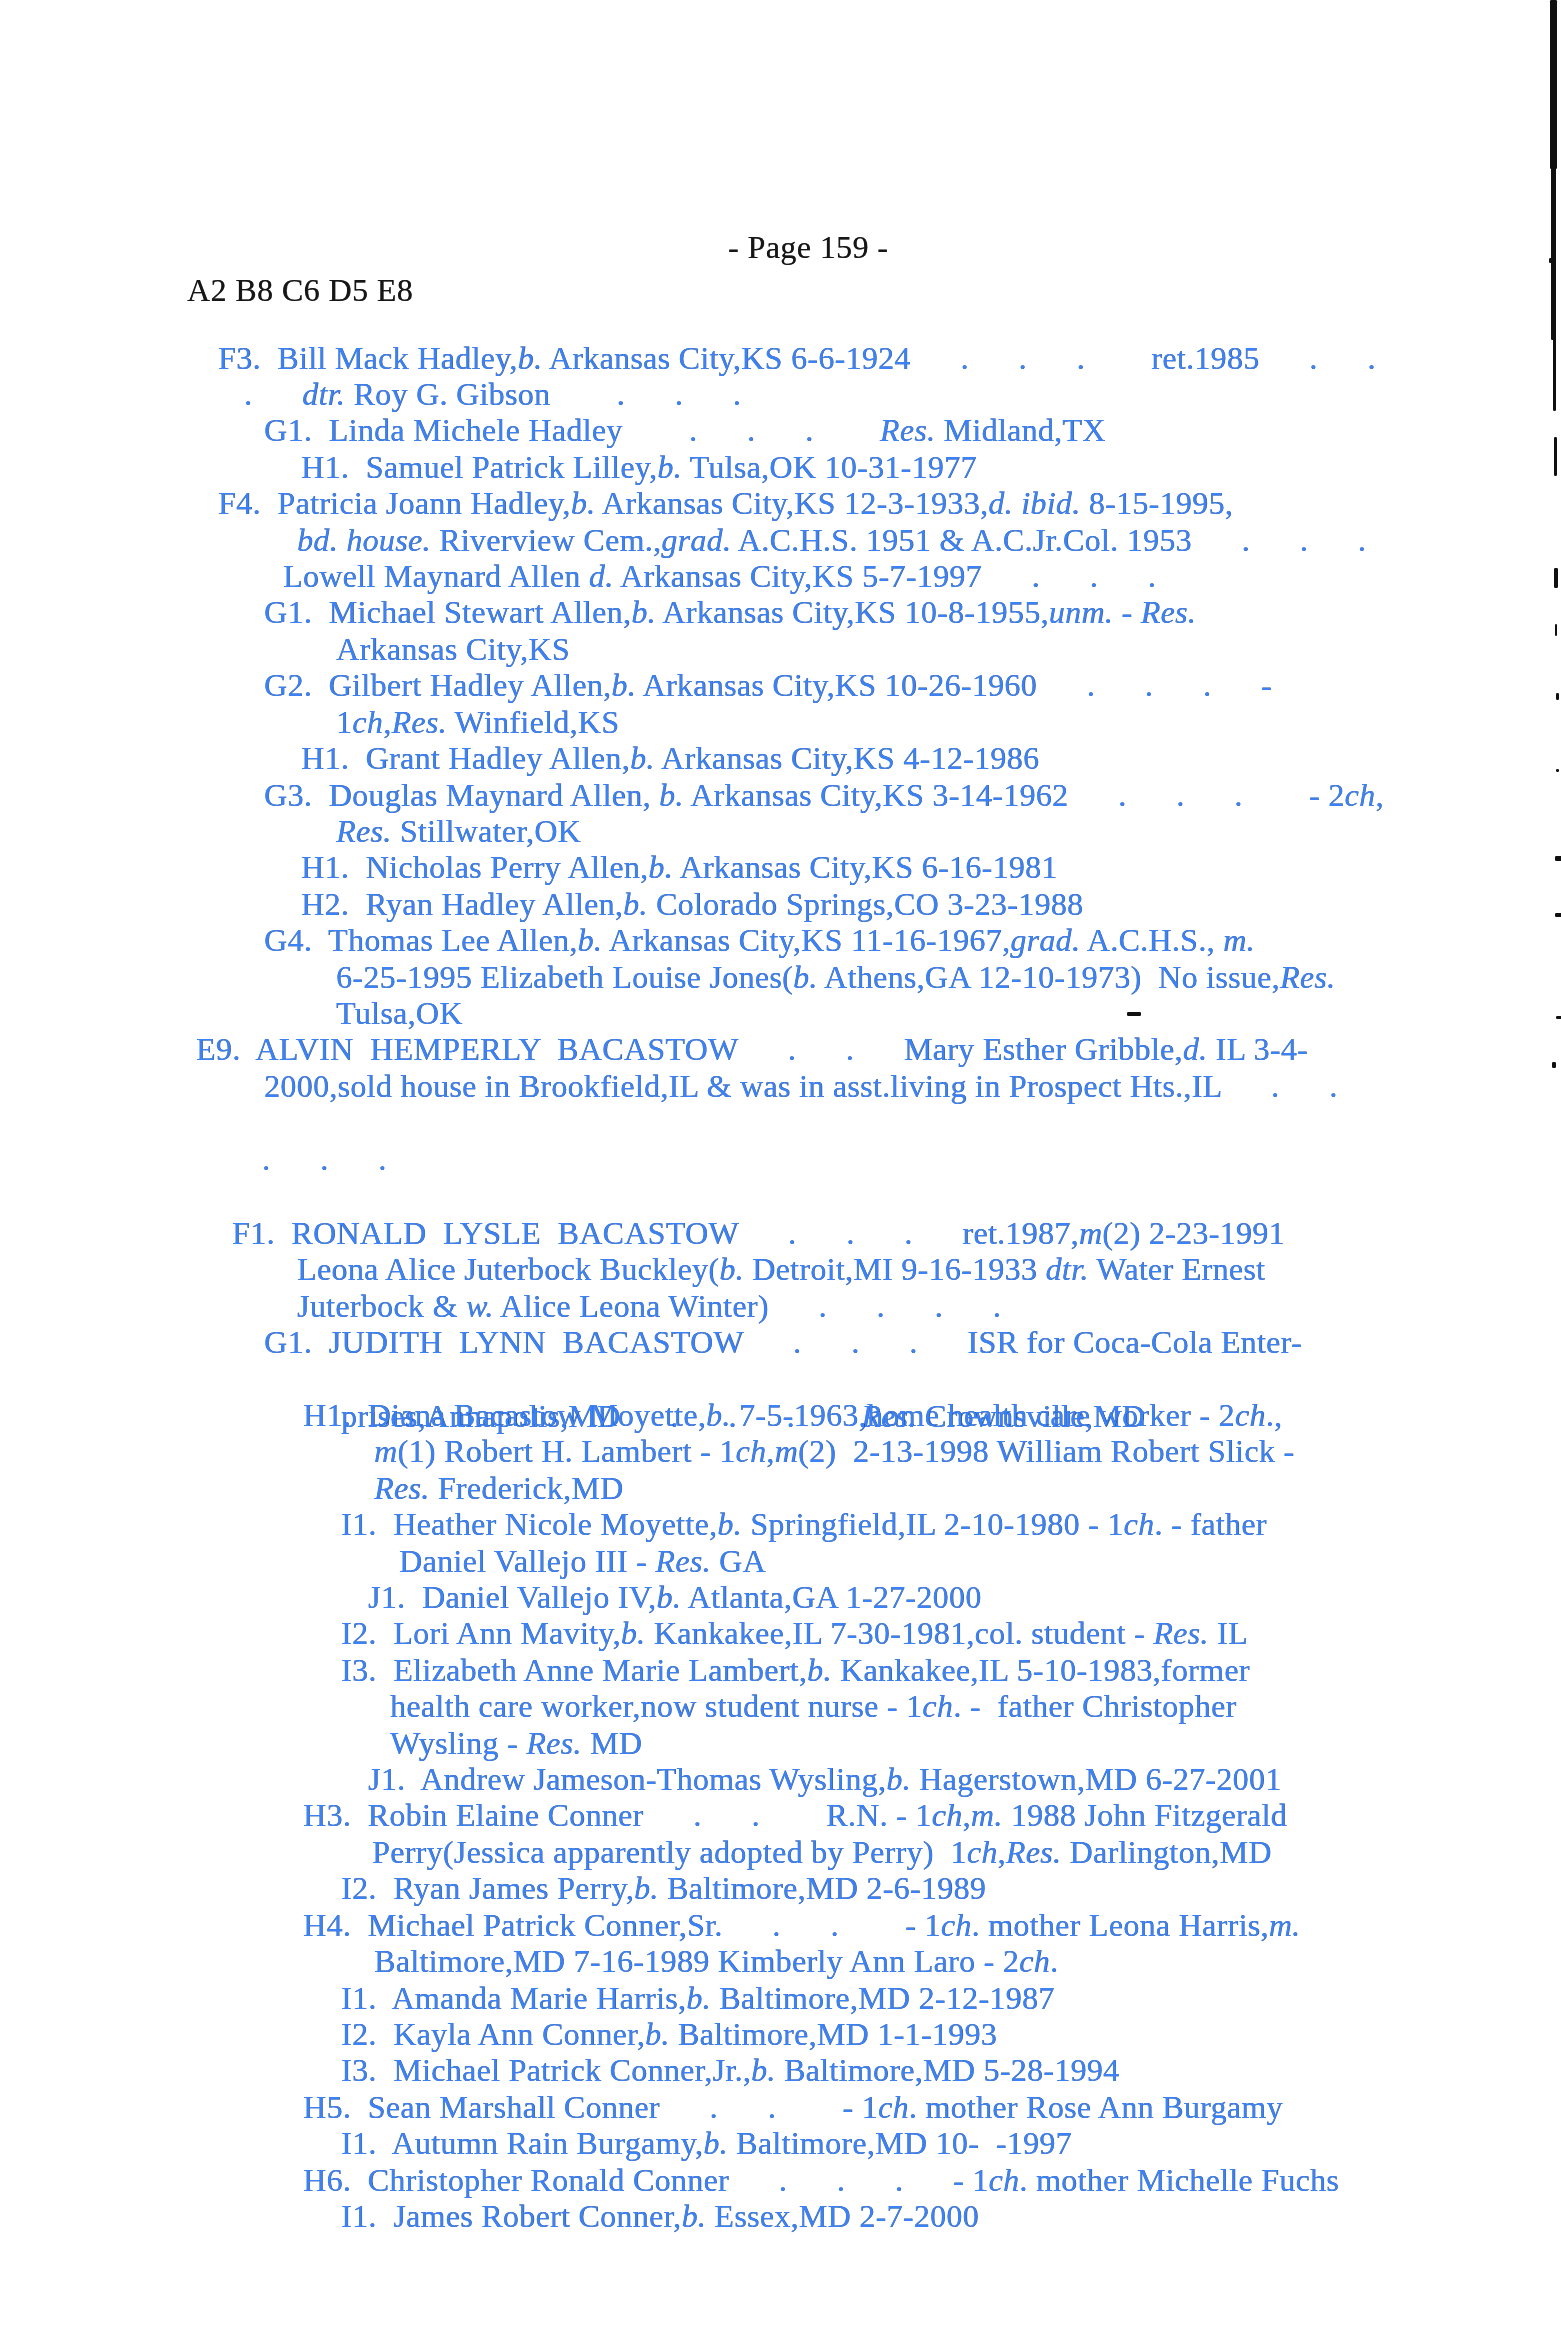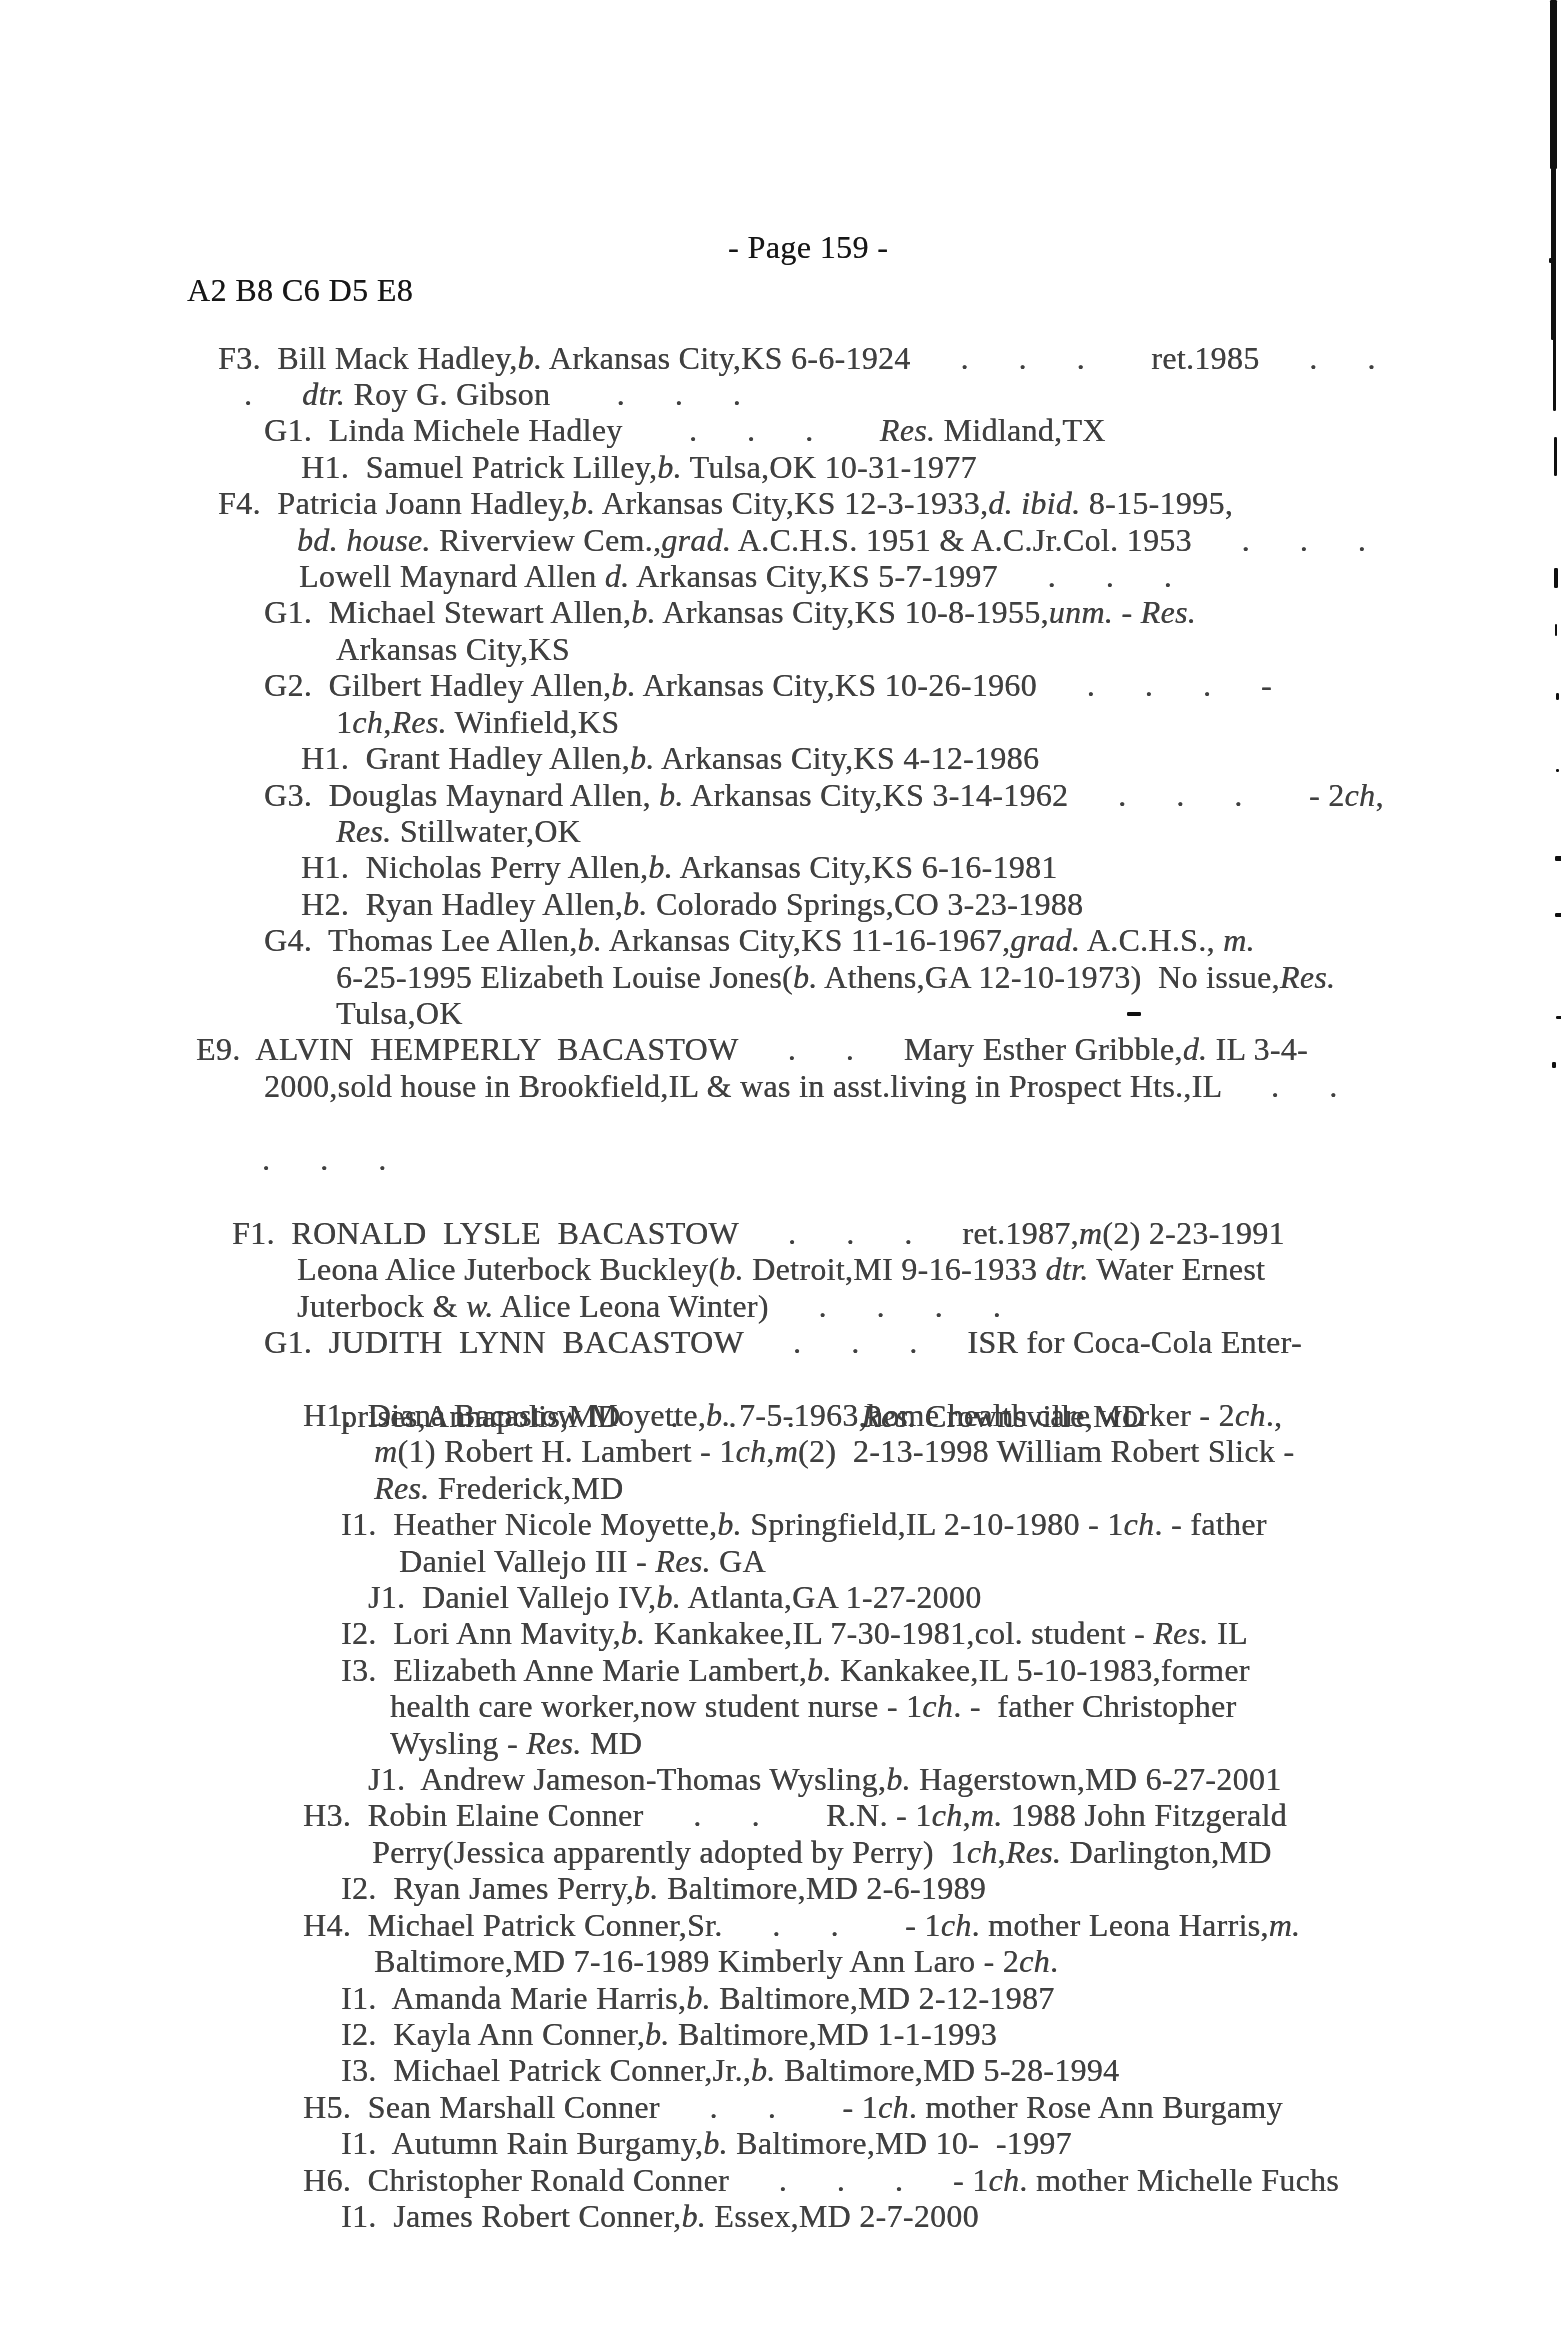--- a/index.html
+++ b/index.html
@@ -14,21 +14,21 @@
     width:1280px;height:2342px;
     background:#ffffff;
     color:#161616;
   }
   .line{
     position:absolute;
     white-space:pre;
     font-size:32px;
     line-height:35px;
     letter-spacing:0.3px;
-    color:#404040;
+    color:#3b82f6;
     text-shadow:0.3px 0.2px 0 rgba(10,10,10,0.72);
   }
   .line i{font-style:italic;}
   .hdr{
     position:absolute;
     white-space:pre;
     font-size:32px;
     letter-spacing:0.4px;
     color:#161616;
     text-shadow:0.3px 0.2px 0 rgba(10,10,10,0.72);
@@ -45,21 +45,21 @@
 <div class="sheet">
   <div class="hdr" id="hdr-title" style="left: 728px; top: 229px;">- Page 159 -</div>
   <div class="hdr" id="hdr-code" style="left: 187px; top: 272px;">A2 B8 C6 D5 E8</div>
   <div id="doc-body">
       <div class="line" style="left: 218px; top: 341px;">F3.  Bill Mack Hadley,<i>b.</i> Arkansas City,KS 6-6-1924      .      .      .        ret.1985      .      .</div>
       <div class="line" style="left: 244px; top: 377px;">.      <i>dtr.</i> Roy G. Gibson        .      .      .</div>
       <div class="line" style="left: 264px; top: 413px;">G1.  Linda Michele Hadley        .      .      .        <i>Res.</i> Midland,TX</div>
       <div class="line" style="left: 301px; top: 450px;">H1.  Samuel Patrick Lilley,<i>b.</i> Tulsa,OK 10-31-1977</div>
       <div class="line" style="left: 218px; top: 486px;">F4.  Patricia Joann Hadley,<i>b.</i> Arkansas City,KS 12-3-1933,<i>d. ibid.</i> 8-15-1995,</div>
       <div class="line" style="left: 297px; top: 523px;"><i>bd. house.</i> Riverview Cem.,<i>grad.</i> A.C.H.S. 1951 &amp; A.C.Jr.Col. 1953      .      .      .</div>
-      <div class="line" style="left: 299px; top: 559px;">Lowell Maynard Allen <i>d.</i> Arkansas City,KS 5-7-1997      .      .      .</div>
+      <div class="line" style="left: 283px; top: 559px;">Lowell Maynard Allen <i>d.</i> Arkansas City,KS 5-7-1997      .      .      .</div>
       <div class="line" style="left: 264px; top: 595px;">G1.  Michael Stewart Allen,<i>b.</i> Arkansas City,KS 10-8-1955,<i>unm.</i> - <i>Res.</i></div>
       <div class="line" style="left: 336px; top: 632px;">Arkansas City,KS</div>
       <div class="line" style="left: 264px; top: 668px;">G2.  Gilbert Hadley Allen,<i>b.</i> Arkansas City,KS 10-26-1960      .      .      .      -</div>
       <div class="line" style="left: 336px; top: 705px;">1<i>ch</i>,<i>Res.</i> Winfield,KS</div>
       <div class="line" style="left: 301px; top: 741px;">H1.  Grant Hadley Allen,<i>b.</i> Arkansas City,KS 4-12-1986</div>
       <div class="line" style="left: 264px; top: 778px;">G3.  Douglas Maynard Allen, <i>b.</i> Arkansas City,KS 3-14-1962      .      .      .        - 2<i>ch</i>,</div>
       <div class="line" style="left: 336px; top: 814px;"><i>Res.</i> Stillwater,OK</div>
       <div class="line" style="left: 301px; top: 850px;">H1.  Nicholas Perry Allen,<i>b.</i> Arkansas City,KS 6-16-1981</div>
       <div class="line" style="left: 301px; top: 887px;">H2.  Ryan Hadley Allen,<i>b.</i> Colorado Springs,CO 3-23-1988</div>
       <div class="line" style="left: 264px; top: 923px;">G4.  Thomas Lee Allen,<i>b.</i> Arkansas City,KS 11-16-1967,<i>grad.</i> A.C.H.S., <i>m.</i></div>

